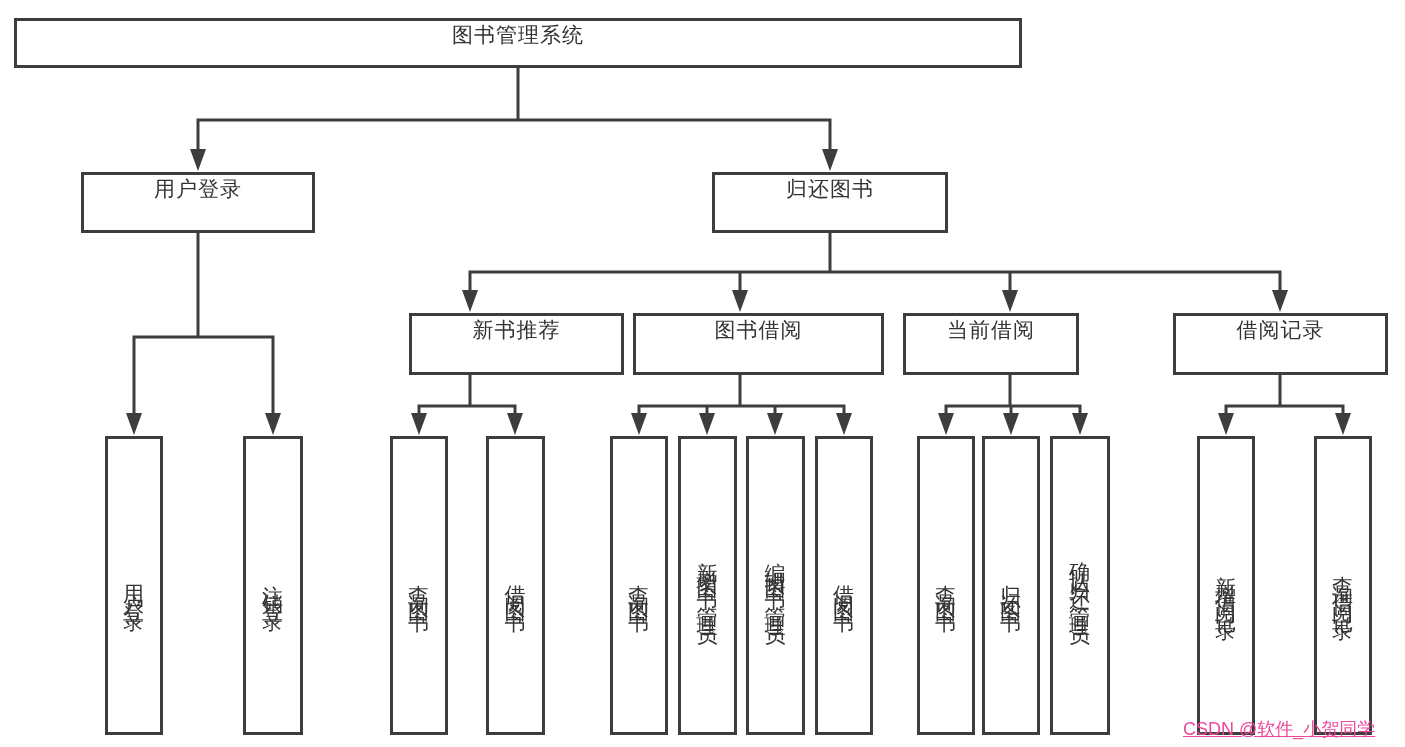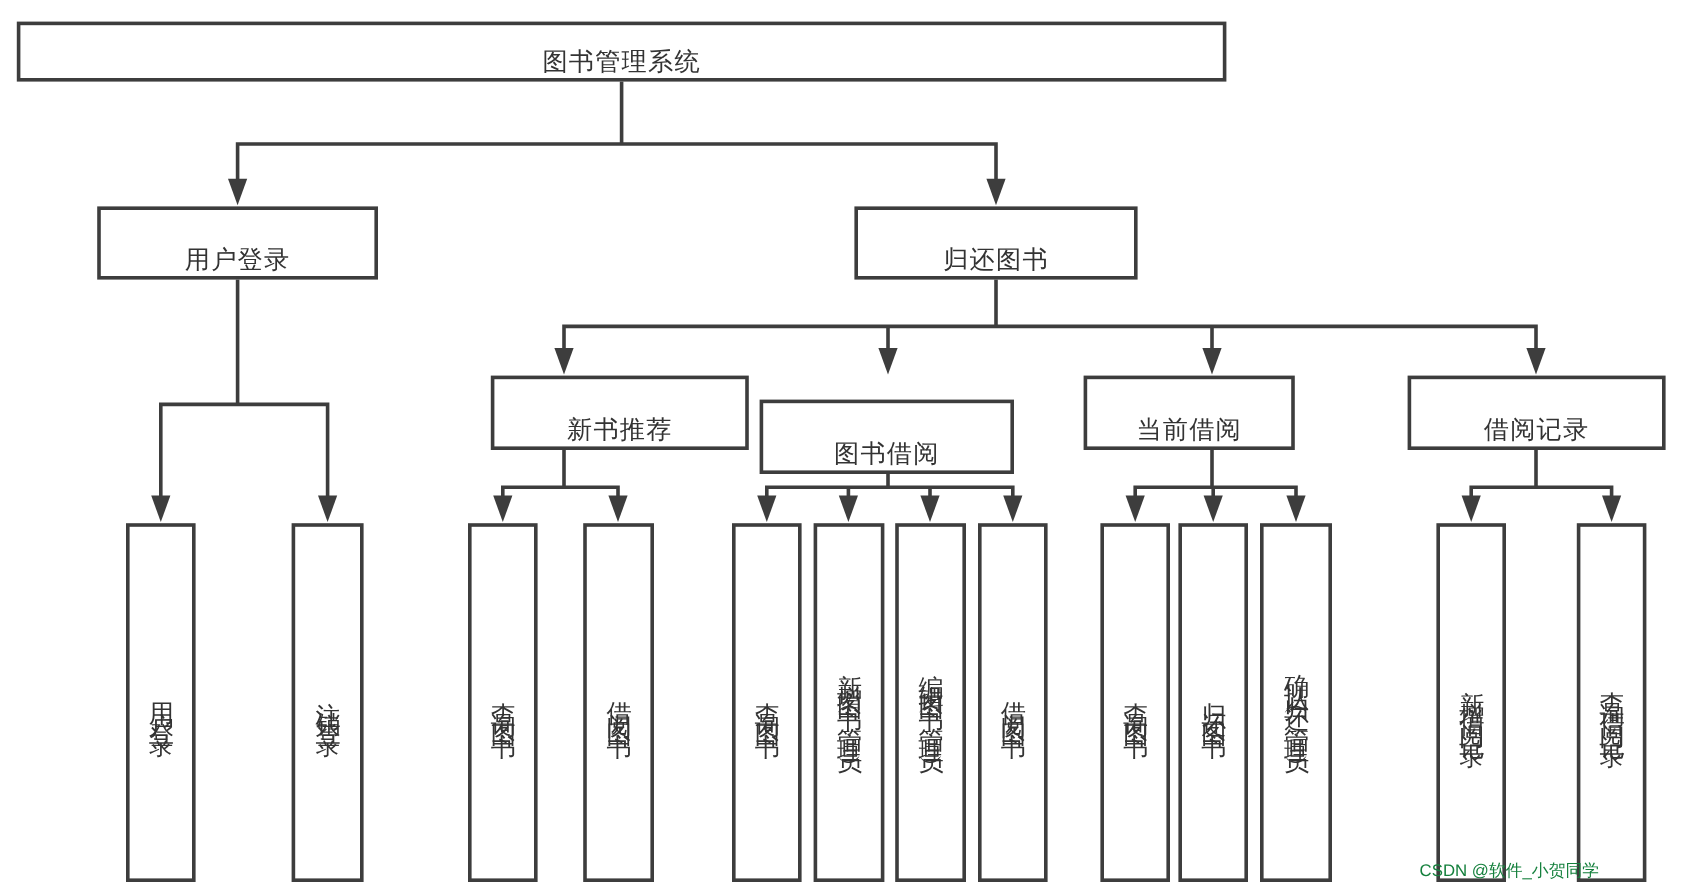--- a/index.html
+++ b/index.html
@@ -15,21 +15,21 @@
     position: absolute;
     left: 0; top: 0;
     width: 1405px; height: 747px;
   }
   .hnode {
     position: absolute;
     box-sizing: border-box;
     border: 3px solid #3d3d3d;
     background: #ffffff;
     display: flex;
-    align-items: flex-end;
+    align-items: flex-start;
     justify-content: center;
     font-size: 21px;
     color: #333333;
     letter-spacing: 1px;
     z-index: 2;
   }
   .vnode {
     position: absolute;
     box-sizing: border-box;
     border: 3px solid #3d3d3d;
@@ -45,24 +45,25 @@
     font-size: 21px;
     letter-spacing: 9px;
     line-height: 1;
     color: #333333;
     white-space: nowrap;
   }
   .watermark {
     position: absolute;
     left: 1183px;
     top: 717px;
-    font-size: 14px;
-    color: #15803d;
+    font-size: 18px;
+    color: #ec4899;
     z-index: 3;
     white-space: nowrap;
+    text-decoration: underline;
   }
 </style>
 </head>
 <body>
 
 <div class="canvas">
 
   <svg class="wires" viewBox="0 0 1405 747">
     <g stroke="#3d3d3d" stroke-width="3" fill="none" stroke-linecap="square">
 
@@ -110,21 +111,21 @@
   <div class="hnode" style="left:81px; top:172px; width:234px; height:61px;">
     <span>用户登录</span>
   </div>
   <div class="hnode" style="left:712px; top:172px; width:236px; height:61px;">
     <span>归还图书</span>
   </div>
 
   <div class="hnode" style="left:363px; top:313px; width:215px; height:62px;margin-left:46px;">
     <span>新书推荐</span>
   </div>
-  <div class="hnode" style="left:633px; top:313px; width:212px; height:62px;margin-top:20px;">
+  <div class="hnode" style="left:633px; top:313px; width:251px; height:62px;">
     <span>图书借阅</span>
   </div>
   <div class="hnode" style="left:903px; top:313px; width:176px; height:62px;">
     <span>当前借阅</span>
   </div>
   <div class="hnode" style="left:1173px; top:313px; width:215px; height:62px;">
     <span>借阅记录</span>
   </div>
 
   <div class="vnode" style="left:105px; top:436px; width:58px; height:299px;">

